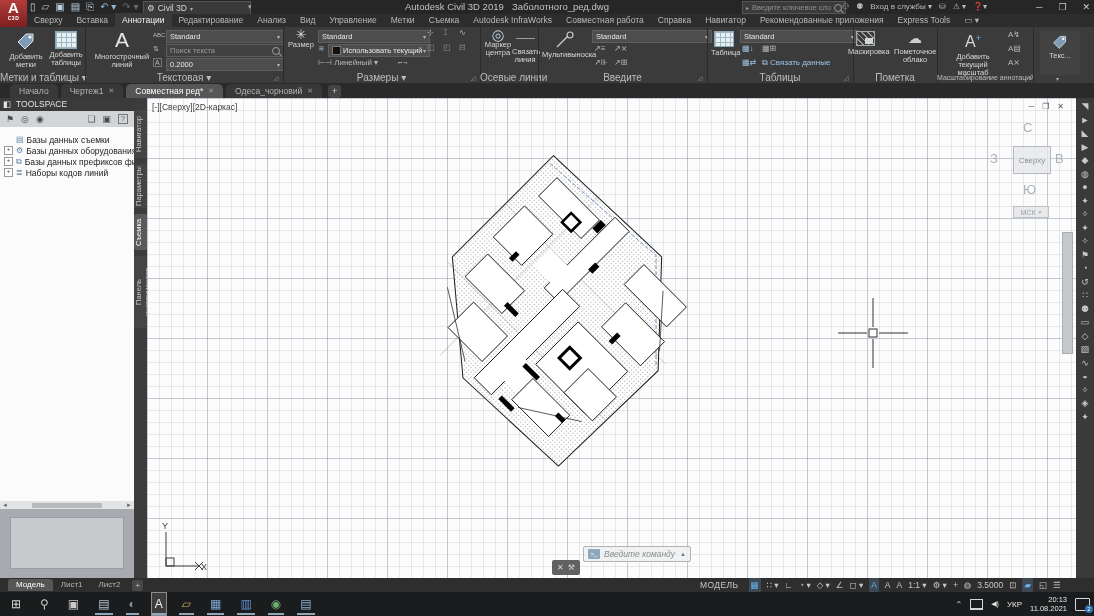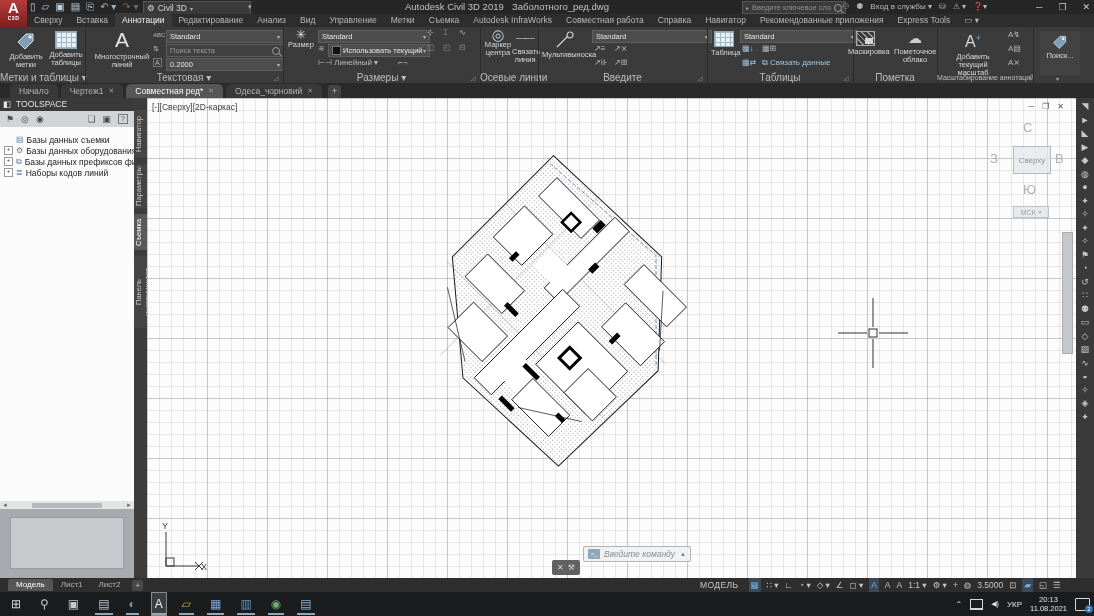--- a/index.html
+++ b/index.html
@@ -111,21 +111,21 @@
   #stat-icons{position:absolute;left:700px;top:0;height:14px;display:flex;align-items:center;gap:6px;}
   #stat-icons span{color:#c6c6c6;font-size:8.5px;line-height:14px;white-space:nowrap;}
   #stat-icons span.active{color:#6fb3e8;background:#3d4a55;padding:0 2px;border-radius:1px;}
   #model-lbl{color:#d2d2d2;font-size:8px;letter-spacing:.4px;margin-right:4px;}
   
   #taskbar{left:0;top:592px;width:1094px;height:24px;background:#1b1c1e;display:flex;align-items:center;padding-left:8px;box-sizing:border-box;gap:13px;}
   #taskbar .tb-ic{font-size:12px;line-height:20px;height:22px;padding:0 3px;display:flex;align-items:center;position:relative;}
   #taskbar .tb-ic.open{box-shadow:inset 0 -2px 0 #8fa7b8;}
   #taskbar .tb-ic.boxed{background:#3d3d3d;outline:1px solid #8a8a8a;}
   #tray{position:absolute;right:4px;top:0;height:24px;display:flex;align-items:center;gap:8px;color:#e4e4e4;font-size:8px;}
-  #clockblk{text-align:center;font-size:7.5px;line-height:9px;}
+  #clockblk{text-align:right;font-size:7.5px;line-height:9px;}
   .netic{display:inline-block;width:11px;height:8px;border:1px solid #d5d5d5;border-bottom-width:2px;}
   .notif{width:13px;height:11px;border:1px solid #d8d8d8;border-radius:1px;position:relative;}
   .notif .badge{position:absolute;right:-4px;bottom:-3px;width:8px;height:8px;background:#2f6fad;color:#fff;
       border-radius:50%;font-size:6px;line-height:8px;text-align:center;}
 </style>
 </head>
 <body>
 
 <div class="abs" id="titlebar"></div>
 <div class="abs" id="appbtn">
@@ -317,21 +317,21 @@
   <span class="abs smic" style="left:1008px;top:17px;">А▤</span>
   <span class="abs smic" style="left:1008px;top:31px;">А⨯</span>
   <div class="abs pnl-label" style="left:937px;width:96px;font-size:7px;">Масштабирование аннотаций</div>
   <div class="abs pnl-sep" style="left:1033px;"></div>
 
   <div class="abs bigbtn" style="left:1040px;top:4px;width:40px;background:#424242;height:44px;">
     <svg class="ic" width="18" height="16" viewBox="0 0 22 20" style="margin-top:3px;">
       <path d="M3 11 L11 3 h7 v7 l-8 8 z" fill="#7e9cb6" stroke="#d7e2ea" stroke-width="1"></path>
       <circle cx="15" cy="6" r="1.6" fill="#fff"></circle>
       </svg>
-    <span>Поиск...</span>
+    <span>Текс...</span>
   </div>
   <div class="abs" style="left:1056px;top:48px;color:#aaa;font-size:6px;">▾</div>
 </div>
 
 <div class="abs" id="doctabs">
   <span class="dtab">
       <span>Начало</span>
     </span>
   <span class="dtab">
       <span>Чертеж1</span>

